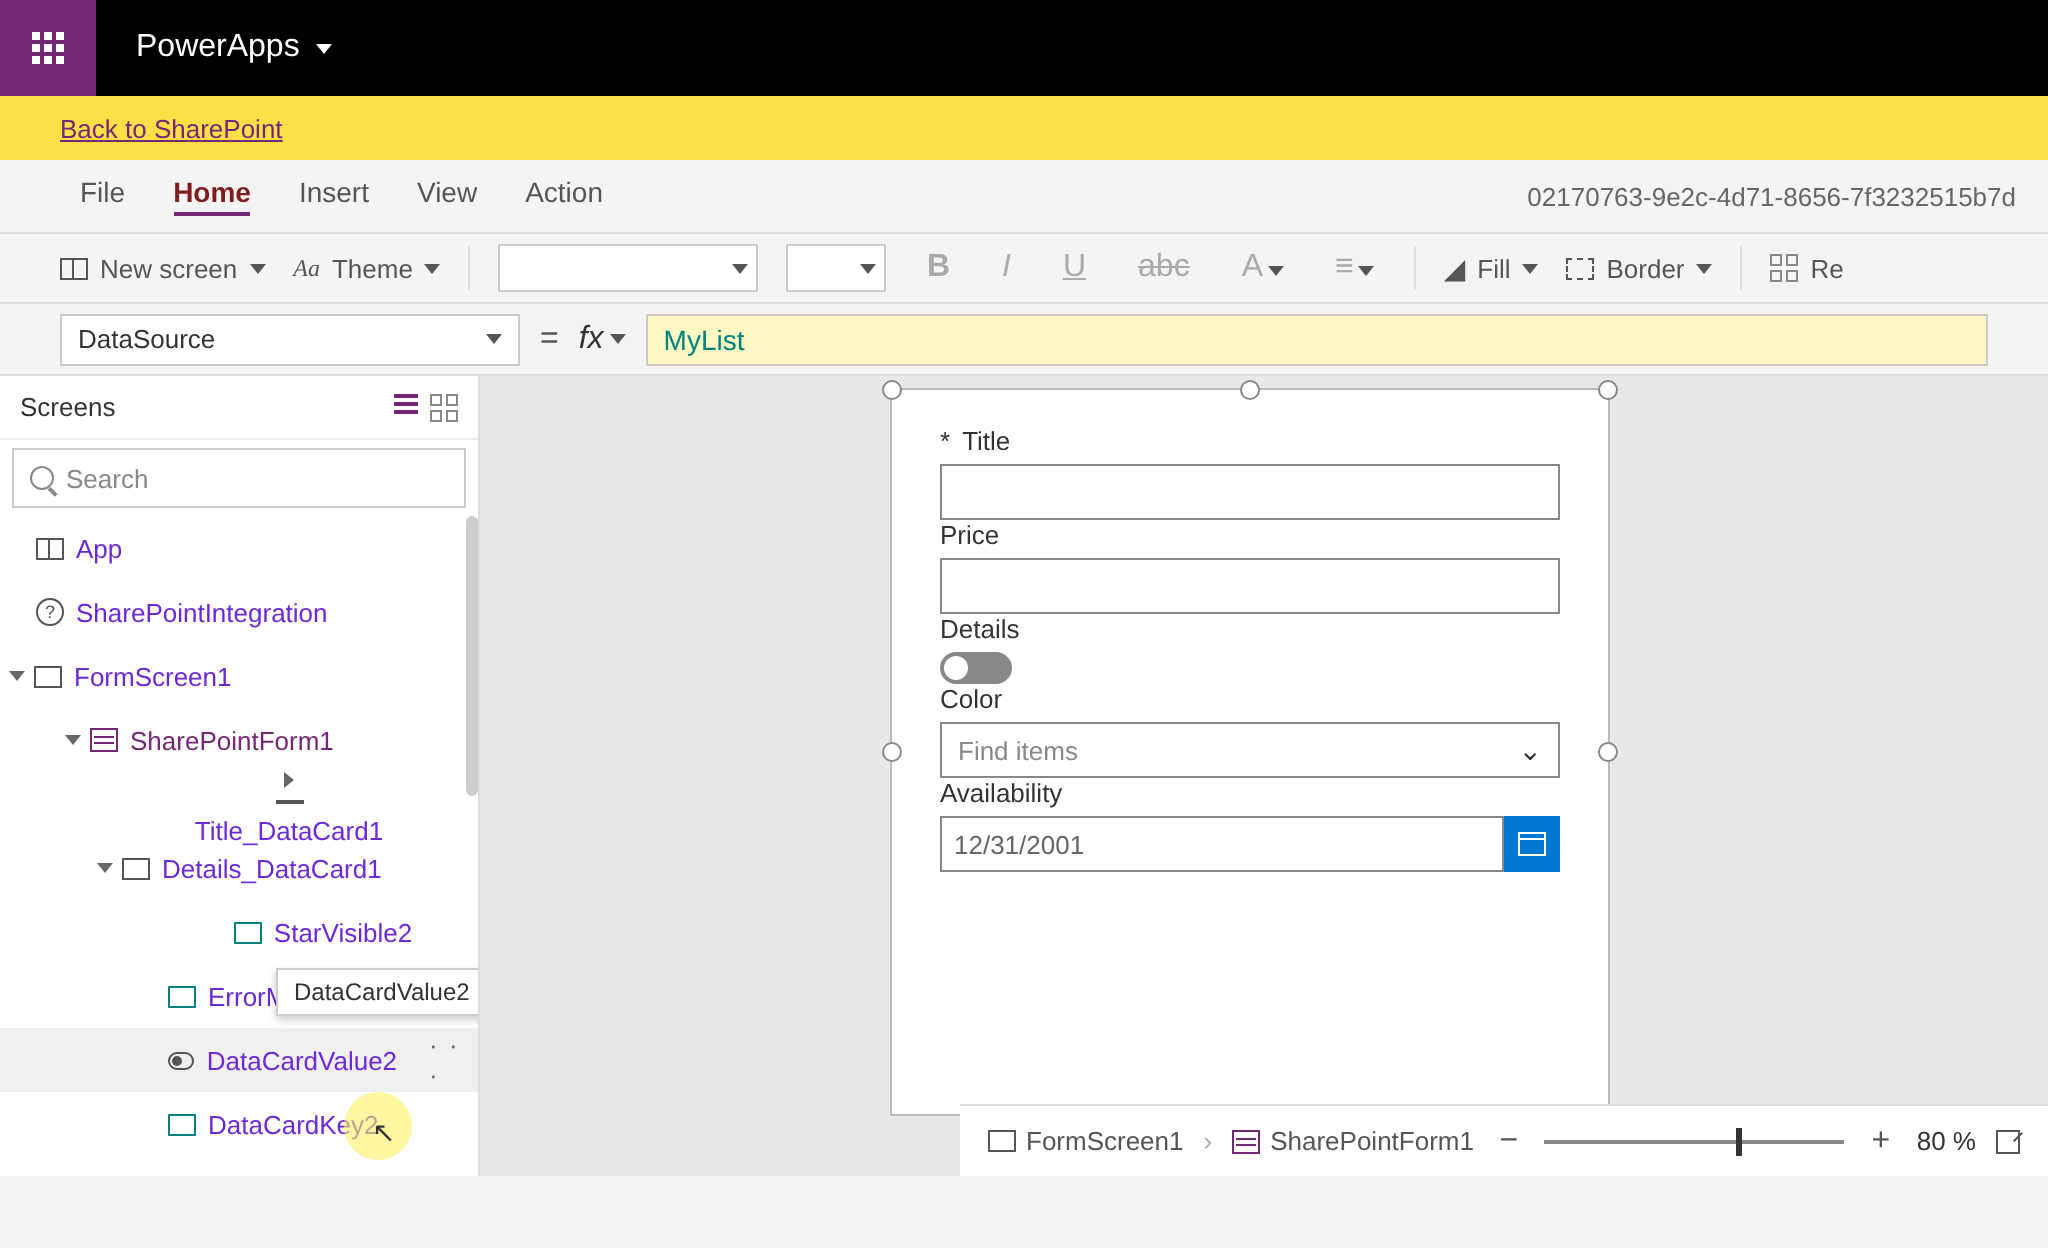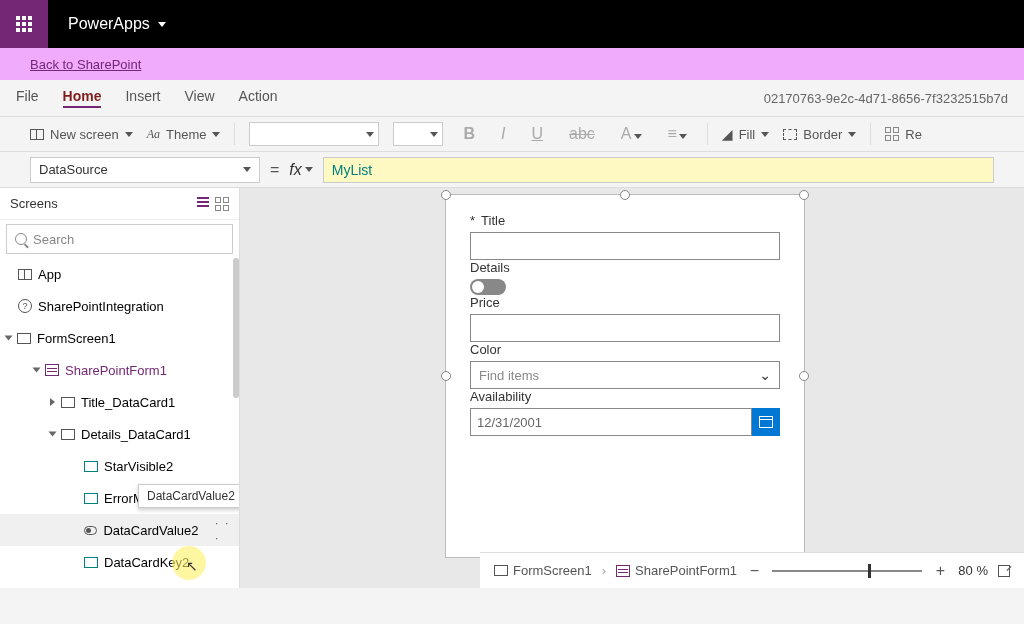--- a/index.html
+++ b/index.html
@@ -7,25 +7,25 @@
 
 
 .top-header { height: 48px; background: #000; display: flex; align-items: center; }
 .waffle { width: 48px; height: 48px; background: #742774; display: flex; align-items: center; justify-content: center; }
 .waffle-grid { display: grid; grid-template-columns: repeat(3,4px); grid-template-rows: repeat(3,4px); gap: 2px; }
 .waffle-grid span { background: #fff; width: 4px; height: 4px; }
 .app-title { color: #fff; font-size: 16px; margin-left: 20px; display: flex; align-items: center; gap: 8px; }
 .chev-down-w { border-left: 4px solid transparent; border-right: 4px solid transparent; border-top: 5px solid #fff; }
 
 
-.back-bar { height: 32px; display: flex; align-items: center; padding-left: 30px; background: #f0abfc; }
+.back-bar { height: 32px; display: flex; align-items: center; padding-left: 30px; background: #fde047; }
 .back-link { color: #742774; text-decoration: underline; font-size: 13px; cursor: pointer; }
 
 
-.menu-bar { height: 36px; display: flex; align-items: center; padding: 0 16px; justify-content: space-between; background: #f4f4f4; }
+.menu-bar { height: 36px; display: flex; align-items: center; padding: 0 16px; justify-content: space-between; background: #f4f4f4; margin-left: 24px; }
 .menu-left { display: flex; gap: 24px; }
 .menu-item { color: #555; font-size: 14px; cursor: pointer; padding-bottom: 2px; }
 .menu-item.active { color: #7f1d1d; font-weight: 600; border-bottom: 2px solid #742774; }
 .doc-id { color: #666; font-size: 13px; white-space: nowrap; overflow: hidden; }
 
 
 .ribbon { height: 36px; border-top: 1px solid #ddd; border-bottom: 1px solid #ddd; display: flex; align-items: center; padding: 0 30px; gap: 14px; background: #f4f4f4; }
 .ribbon-group { display: flex; align-items: center; gap: 6px; color: #555; font-size: 13px; cursor: pointer; }
 .ribbon-sep { width: 1px; height: 22px; background: #ddd; }
 .icon-box { width: 14px; height: 11px; border: 1px solid #555; position: relative; }
@@ -63,21 +63,21 @@
 .tri.open { transform: rotate(90deg); }
 .ico-screen { width:14px; height:11px; border:1px solid #555; position:relative;}
 .ico-screen::before { content:""; position:absolute; top:0; left:0; width:5px; height:100%; border-right:1px solid #555;}
 .ico-q { width:14px; height:14px; border:1.5px solid #555; border-radius:50%; font-size:9px; line-height:12px; text-align:center; color:#555;}
 .ico-card { width:14px; height:11px; border:1px solid #555;}
 .ico-form { width:14px; height:12px; border:1px solid #742774; position:relative;}
 .ico-form::before { content:""; position:absolute; top:3px; left:1px; right:1px; height:1px; background:#742774; box-shadow:0 3px 0 #742774;}
 .ico-ctrl { width:14px; height:11px; border:1px solid #008080;}
 .ico-toggle { width:16px; height:9px; border:1px solid #555; border-radius:5px; position:relative;}
 .ico-toggle::after { content:""; position:absolute; width:5px; height:5px; border-radius:50%; background:#555; left:1px; top:1px;}
-.tree-label { font-size:13px; color:#000000; white-space:nowrap; }
+.tree-label { font-size:13px; color:#6d28d9; white-space:nowrap; }
 .tooltip { position:absolute; background:#fff; border:1px solid #ccc; box-shadow:0 2px 4px rgba(0,0,0,0.2); padding:4px 8px; font-size:12px; }
 .more-dots { color:#666; letter-spacing:1px; cursor:pointer; padding:0 4px;}
 .highlight-cursor { position:absolute; width:34px; height:34px; background:rgba(255,240,100,0.6); border-radius:50%; left:172px; top:288px; pointer-events:none; z-index:5;}
 .cursor-arrow { position:absolute; left:186px; top:300px; z-index:6; font-size:14px; }
 
 
 .canvas { flex:1; background:#e8e8e8; position:relative; }
 .form-frame { position:absolute; left:205px; top:6px; width:360px; height:364px; background:#fff; border:1px solid #bbb; padding:18px 24px; }
 .handle { position:absolute; width:10px; height:10px; background:#fff; border:1px solid #888; border-radius:50%; }
 .h-tl { left:-5px; top:-5px; } .h-tm { left:50%; top:-5px; margin-left:-5px;} .h-tr { right:-5px; top:-5px;}
@@ -244,31 +244,31 @@
       <div class="tree-item" style="padding-left:6px;">
         <span class="tri open"></span>
         <span class="ico-card"></span>
         <span class="tree-label">FormScreen1</span>
       </div>
       <div class="tree-item" style="padding-left:34px;">
         <span class="tri open"></span>
         <span class="ico-form"></span>
         <span class="tree-label" style="color:#742774;">SharePointForm1</span>
       </div>
-      <div class="tree-item" style="padding-left:50px;">
+      <div class="tree-item" style="padding-left:50px;flex-direction:column;">
         <span class="tri"></span>
         <span class="ico-card"></span>
         <span class="tree-label">Title_DataCard1</span>
       </div>
       <div class="tree-item" style="padding-left:50px;">
         <span class="tri open"></span>
         <span class="ico-card"></span>
         <span class="tree-label">Details_DataCard1</span>
       </div>
-      <div class="tree-item" style="padding-left:84px;">
+      <div class="tree-item" style="padding-left:84px;justify-content:center;">
         <span class="ico-ctrl"></span>
         <span class="tree-label">StarVisible2</span>
       </div>
       <div class="tree-item" style="padding-left:84px; position:relative;">
         <span class="ico-ctrl"></span>
         <span class="tree-label">ErrorM</span>
         <div class="tooltip" style="left:138px; top:2px;">DataCardValue2</div>
       </div>
       <div class="tree-item sel" style="padding-left:84px;">
         <span class="ico-toggle"></span>
@@ -295,26 +295,26 @@
       <div class="handle h-tm"></div>
       <div class="handle h-tr"></div>
       <div class="handle h-ml"></div>
       <div class="handle h-mr"></div>
 
       <div class="field">
         <label class="field-label"><span class="req">*</span><span>Title</span></label>
         <input class="field-input" style="">
       </div>
       <div class="field">
+        <label class="field-label">Price</label>
+        <input class="field-input" style="">
+      </div>
+      <div class="field">
         <label class="field-label">Details</label>
         <div class="toggle"></div>
-      </div>
-      <div class="field">
-        <label class="field-label">Price</label>
-        <input class="field-input" style="">
       </div>
       <div class="field">
         <label class="field-label">Color</label>
         <div class="combo">
           <span>Find items</span>
           <span class="combo-chev">⌄</span>
         </div>
       </div>
       <div class="field">
         <label class="field-label">Availability</label>

